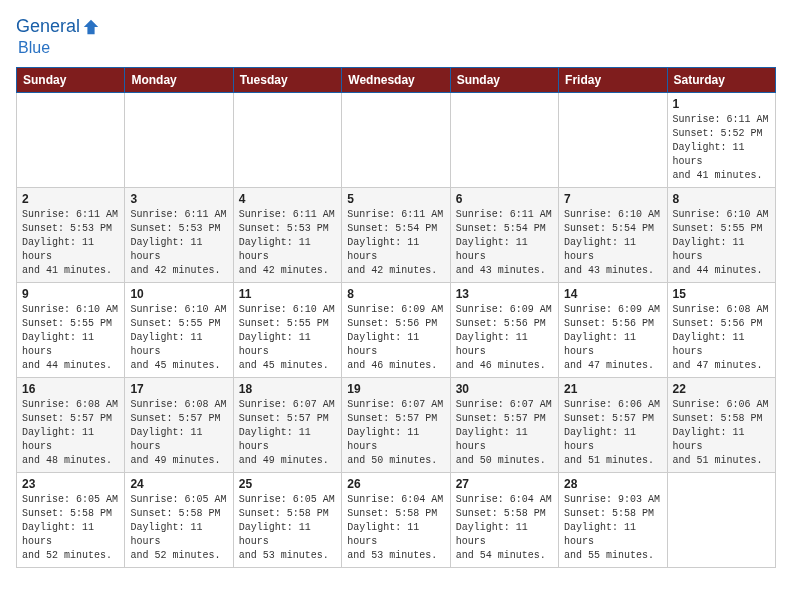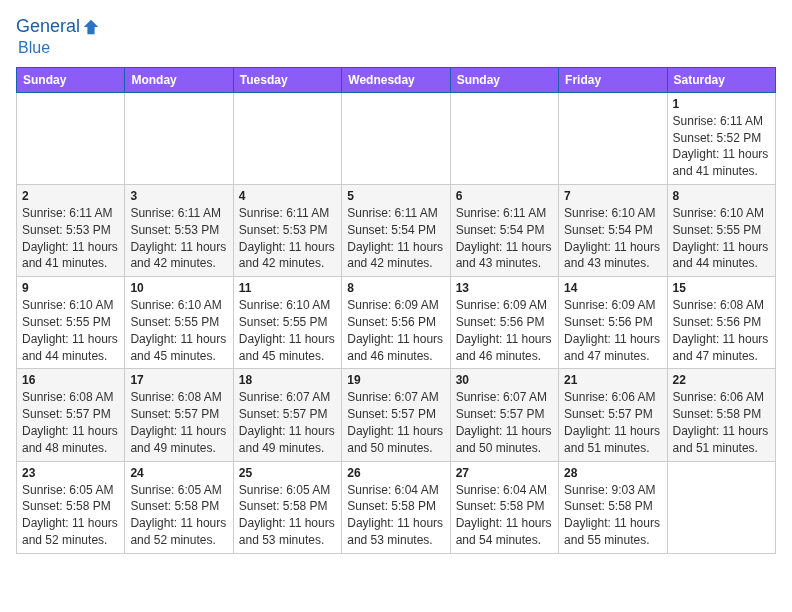--- a/index.html
+++ b/index.html
@@ -64,30 +64,31 @@
       font-size: 10.5px;
       color: #222;
       background: #fff;
     }
     .day-num {
       font-size: 12px;
       font-weight: bold;
       margin-bottom: 2px;
     }
     .day-info {
-      font-size: 12px;
+      font-size: 10px;
       line-height: 1.4;
       color: #333;
+      font-family: Liberation Mono, monospace;
     }
     .empty-cell {
       background: #f9f9f9;
     }
     tr:nth-child(odd) td { background: #fff; }
     tr:nth-child(even) td { background: #f5f5f5; }
-    .calendar thead tr th { background: #8b5cf6; }
+    .calendar thead tr th { background: #7f1d1d; }
   </style>
 </head>
 <body>
 
 <div class="header">
   <div class="logo">
     <div class="logo-top">
       <span class="logo-text">General</span>
       <svg class="logo-icon" viewBox="0 0 20 20">
         <path d="M10 2 L18 10 L14 10 L14 18 L6 18 L6 10 L2 10 Z" fill="#2a72c3"></path>

